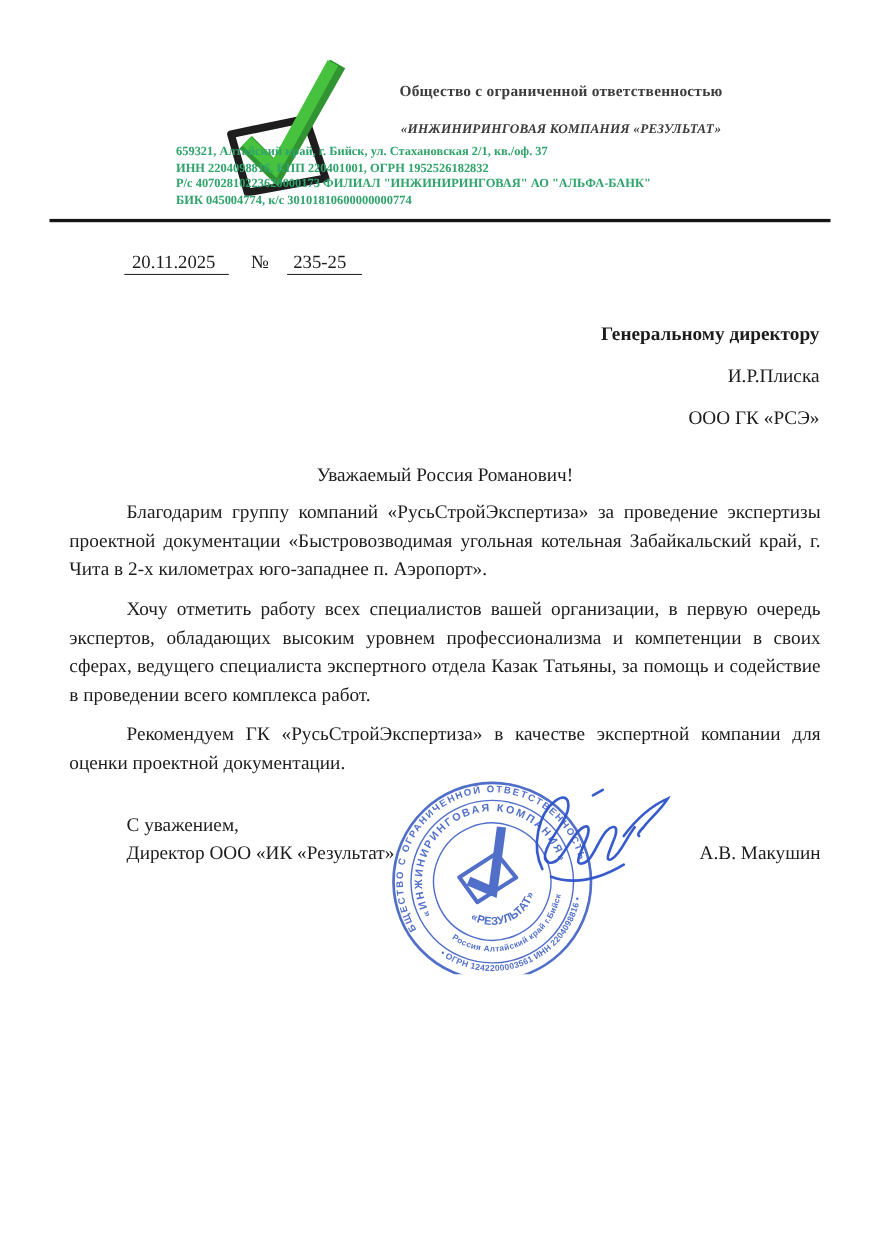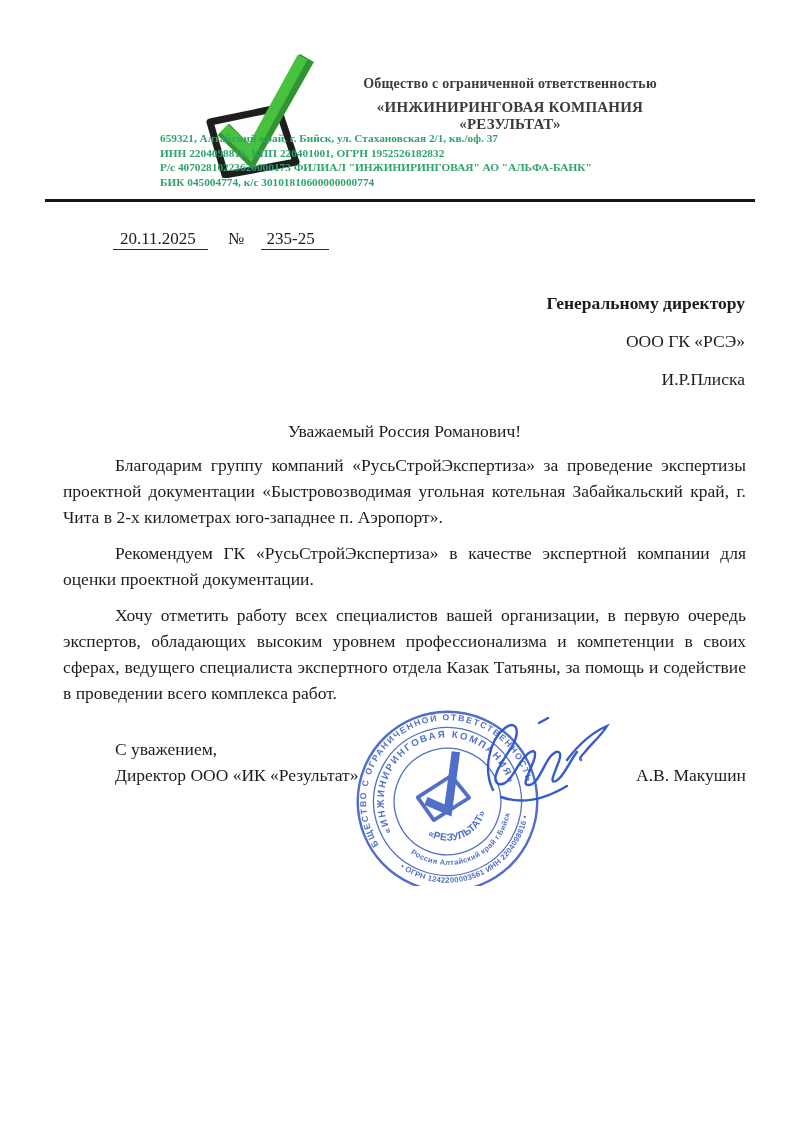--- a/index.html
+++ b/index.html
@@ -11,21 +11,21 @@
     color:#1c1c1c;
     overflow:hidden;
   }
   
   .logo{position:absolute;left:198px;top:42px;width:122px;height:136px;}
   .orgblock{
     position:absolute;left:348px;top:76px;width:324px;
     text-align:center;color:#3c3c3c;font-weight:bold;
   }
   .orgtype{font-size:14px;letter-spacing:.2px;}
-  .orgname{font-size:15px;margin-top:7px;letter-spacing:.2px;}
+  .orgname{font-size:12px;margin-top:18px;letter-spacing:.2px;font-style:italic;}
   .contacts{
     position:absolute;left:160px;top:131px;
     color:#2fa36b;font-size:11.3px;font-weight:bold;line-height:14.6px;
     white-space:nowrap;
   }
   .rule{position:absolute;left:45px;top:199px;width:710px;height:3px;background:#151515;}
   
   .refline{position:absolute;left:113px;top:229px;font-size:17px;white-space:nowrap;}
   .u{border-bottom:1.5px solid #2a2a2a;}
   .ref-date{padding:0 12px 1px 7px;}
@@ -78,29 +78,29 @@
   <div class="rule"></div>
 
   <div class="refline">
     <span class="u ref-date">20.11.2025</span>
     <span class="ref-no">№</span>
     <span class="u ref-num">235-25</span>
   </div>
 
   <div class="recipient">
     <div class="role">Генеральному директору</div>
+    <div>И.Р.Плиска</div>
     <div>ООО ГК «РСЭ»</div>
-    <div>И.Р.Плиска</div>
   </div>
 
   <div class="body">
     <p class="salutation">Уважаемый Россия Романович!</p>
     <p class="par">Благодарим группу компаний «РусьСтройЭкспертиза» за проведение экспертизы проектной документации «Быстровозводимая угольная котельная Забайкальский край, г. Чита в 2-х километрах юго-западнее п. Аэропорт».</p>
+    <p class="par">Хочу отметить работу всех специалистов вашей организации, в первую очередь экспертов, обладающих высоким уровнем профессионализма и компетенции в своих сферах, ведущего специалиста экспертного отдела Казак Татьяны, за помощь и содействие в проведении всего комплекса работ.</p>
     <p class="par">Рекомендуем ГК «РусьСтройЭкспертиза» в качестве экспертной компании для оценки проектной документации.</p>
-    <p class="par">Хочу отметить работу всех специалистов вашей организации, в первую очередь экспертов, обладающих высоким уровнем профессионализма и компетенции в своих сферах, ведущего специалиста экспертного отдела Казак Татьяны, за помощь и содействие в проведении всего комплекса работ.</p>
 
     <div class="regards">С уважением,</div>
     <div class="signrow">
       <span>Директор ООО «ИК «Результат»</span>
       <span class="name">А.В. Макушин</span>
     </div>
   </div>
 
   <svg class="stamp" viewBox="0 0 200 200" aria-hidden="true">
     <defs>

